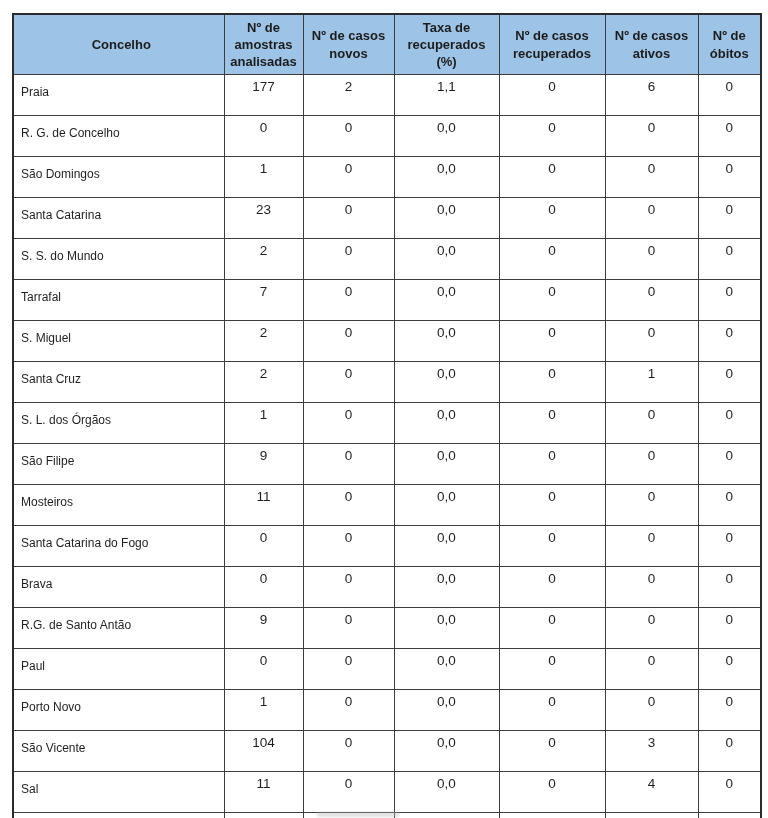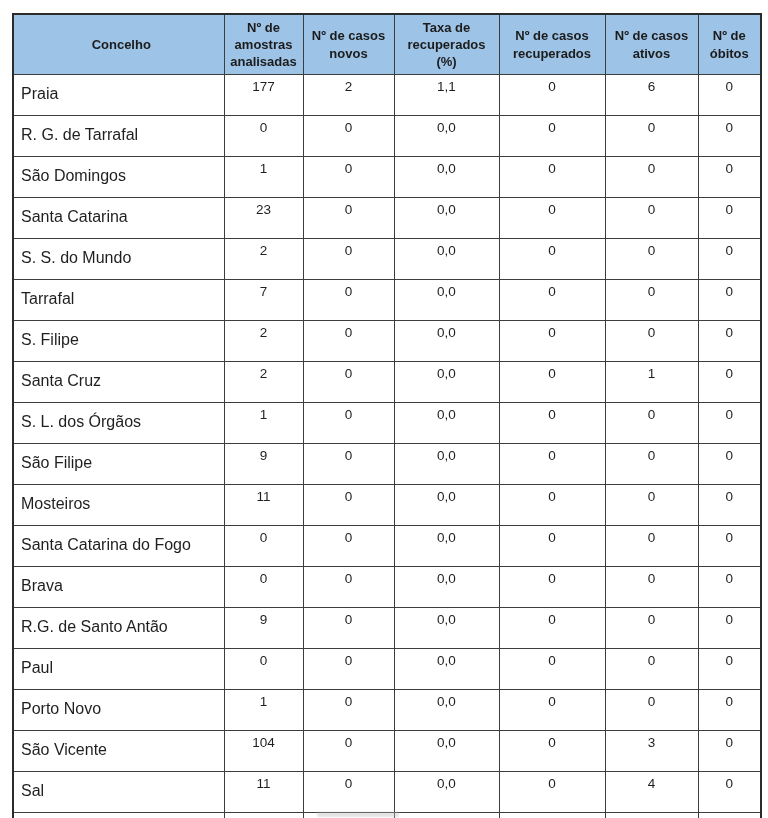--- a/index.html
+++ b/index.html
@@ -43,21 +43,21 @@
     font-size:13.5px;
     color:#1f1f1f;
     text-align:center;
     vertical-align:top;
     padding-top:4px;
     background:#ffffff;
   }
   .doc-table td.row-label{
     text-align:left;
     padding:10px 0 0 7px;
-    font-size:16px;
+    font-size:12px;
   }
   .artifact{
     position:absolute;
     left:317px; top:812px;
     width:82px; height:5px;
     background:#bfbfbf;
     opacity:.45;
     border-radius:2px;
     filter:blur(1px);
   }
@@ -97,21 +97,21 @@
       <tr>
         <td class="row-label">Praia</td>
         <td>177</td>
         <td>2</td>
         <td>1,1</td>
         <td>0</td>
         <td>6</td>
         <td>0</td>
       </tr>
       <tr>
-        <td class="row-label">R. G. de Tarrafal</td>
+        <td class="row-label">R. G. de Concelho</td>
         <td>0</td>
         <td>0</td>
         <td>0,0</td>
         <td>0</td>
         <td>0</td>
         <td>0</td>
       </tr>
       <tr>
         <td class="row-label">São Domingos</td>
         <td>1</td>
@@ -142,21 +142,21 @@
       <tr>
         <td class="row-label">Tarrafal</td>
         <td>7</td>
         <td>0</td>
         <td>0,0</td>
         <td>0</td>
         <td>0</td>
         <td>0</td>
       </tr>
       <tr>
-        <td class="row-label">S. Filipe</td>
+        <td class="row-label">S. Miguel</td>
         <td>2</td>
         <td>0</td>
         <td>0,0</td>
         <td>0</td>
         <td>0</td>
         <td>0</td>
       </tr>
       <tr>
         <td class="row-label">Santa Cruz</td>
         <td>2</td>

